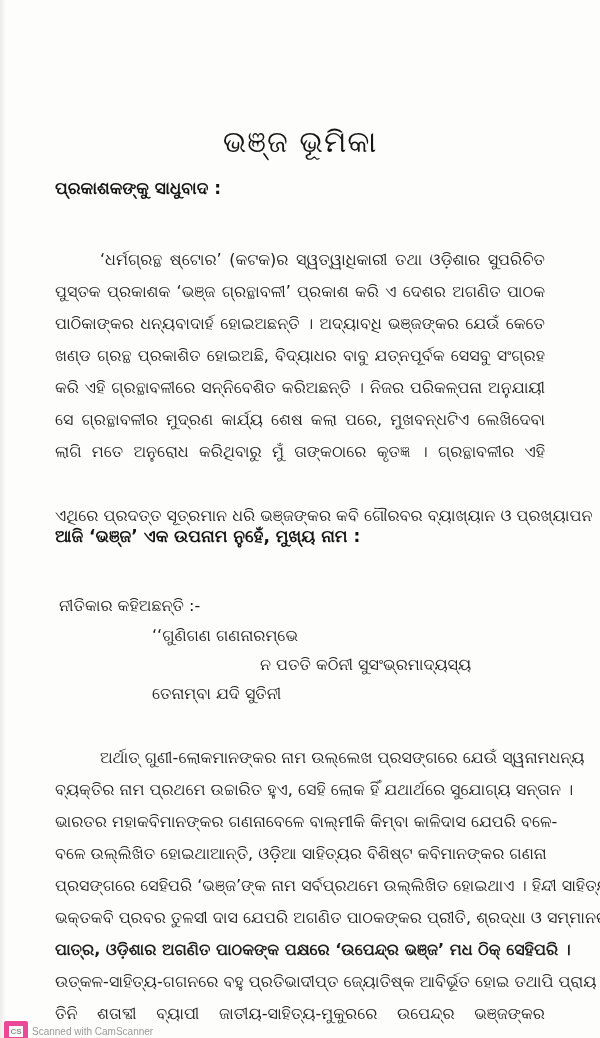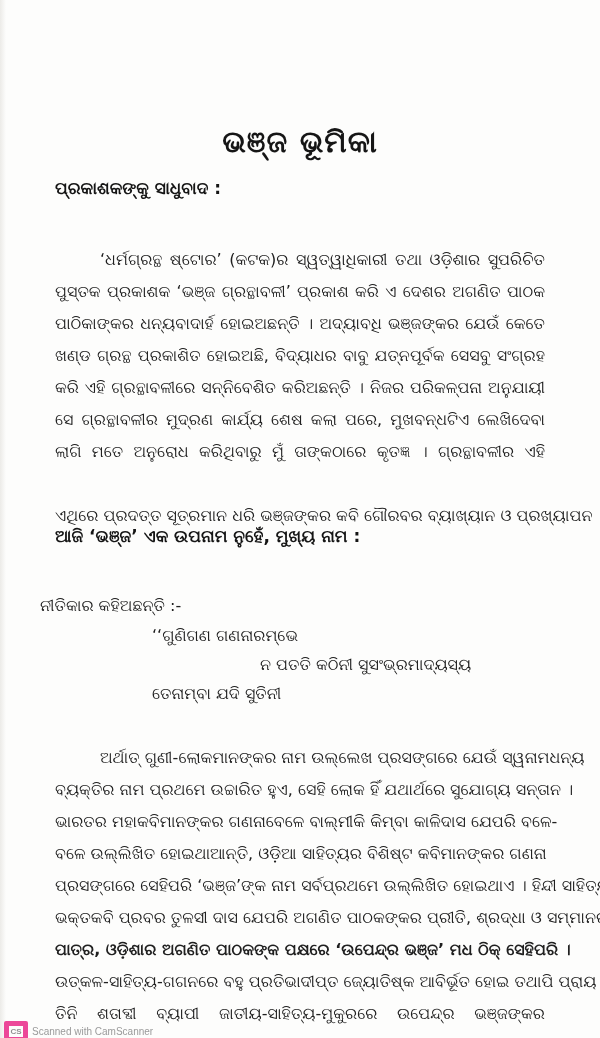--- a/index.html
+++ b/index.html
@@ -19,21 +19,21 @@
       position: absolute;
       left: 0; top: 0;
       width: 600px; height: 1038px;
     }
     .title {
       position: absolute;
       left: 0; width: 600px;
       top: 124px;
       text-align: center;
       font-size: 30px;
-      font-weight: bold;
+      font-weight: normal;
       letter-spacing: 1px;
       color: #161616;
     }
     .heading {
       position: absolute;
       left: 55px;
       font-size: 17px;
       font-weight: bold;
       white-space: nowrap;
       color: #151515;
@@ -100,21 +100,21 @@
   <div class="line indent" style="top:210px; text-align:justify; text-align-last:justify;">‘ଧର୍ମଗ୍ରନ୍ଥ ଷ୍ଟୋର’ (କଟକ)ର ସ୍ୱତ୍ୱାଧିକାରୀ ତଥା ଓଡ଼ିଶାର ସୁପରିଚିତ</div>
   <div class="line body-line" style="top:242px;">ପୁସ୍ତକ ପ୍ରକାଶକ ‘ଭଞ୍ଜ ଗ୍ରନ୍ଥାବଳୀ’ ପ୍ରକାଶ କରି ଏ ଦେଶର ଅଗଣିତ ପାଠକ</div>
   <div class="line body-line" style="top:274px;">ପାଠିକାଙ୍କର ଧନ୍ୟବାଦାର୍ହ ହୋଇଅଛନ୍ତି । ଅଦ୍ୟାବଧି ଭଞ୍ଜଙ୍କର ଯେଉଁ କେତେ</div>
   <div class="line body-line" style="top:306px;">ଖଣ୍ଡ ଗ୍ରନ୍ଥ ପ୍ରକାଶିତ ହୋଇଅଛି, ବିଦ୍ୟାଧର ବାବୁ ଯତ୍ନପୂର୍ବକ ସେସବୁ ସଂଗ୍ରହ</div>
   <div class="line body-line" style="top:338px;">କରି ଏହି ଗ୍ରନ୍ଥାବଳୀରେ ସନ୍ନିବେଶିତ କରିଅଛନ୍ତି । ନିଜର ପରିକଳ୍ପନା ଅନୁଯାୟୀ</div>
   <div class="line body-line" style="top:370px;">ସେ ଗ୍ରନ୍ଥାବଳୀର ମୁଦ୍ରଣ କାର୍ଯ୍ୟ ଶେଷ କଲା ପରେ, ମୁଖବନ୍ଧଟିଏ ଲେଖିଦେବା</div>
   <div class="line body-line" style="top:402px;">ଲାଗି ମତେ ଅନୁରୋଧ କରିଥିବାରୁ ମୁଁ ତାଙ୍କଠାରେ କୃତଜ୍ଞ । ଗ୍ରନ୍ଥାବଳୀର ଏହି</div>
   <div class="line body-line" style="top:466px;">ଏଥିରେ ପ୍ରଦତ୍ତ ସୂତ୍ରମାନ ଧରି ଭଞ୍ଜଙ୍କର କବି ଗୌରବର ବ୍ୟାଖ୍ୟାନ ଓ ପ୍ରଖ୍ୟାପନ</div>
 
   <div class="heading" style="top:526px;">ଆଜି ‘ଭଞ୍ଜ’ ଏକ ଉପନାମ ନୁହେଁ, ମୁଖ୍ୟ ନାମ :</div>
-  <div class="line" style="top:556px; left:40px;">ନୀତିକାର କହିଅଛନ୍ତି :-</div>
+  <div class="line" style="top:556px; left:59px;">ନୀତିକାର କହିଅଛନ୍ତି :-</div>
 
   <div class="line verse1" style="top:586px;">‘‘ଗୁଣିଗଣ ଗଣନାରମ୍ଭେ</div>
   <div class="line verse2" style="top:615px;">ନ ପତତି କଠିନୀ ସୁସଂଭ୍ରମାଦ୍ୟସ୍ୟ</div>
   <div class="line verse1" style="top:644px;">ତେନାମ୍ବା ଯଦି ସୁତିନୀ</div>
 
   <div class="line indent" style="top:708px; text-align:justify; text-align-last:justify;">ଅର୍ଥାତ୍ ଗୁଣୀ-ଲୋକମାନଙ୍କର ନାମ ଉଲ୍ଲେଖ ପ୍ରସଙ୍ଗରେ ଯେଉଁ ସ୍ୱନାମଧନ୍ୟ</div>
   <div class="line body-line" style="top:740px;">ବ୍ୟକ୍ତିର ନାମ ପ୍ରଥମେ ଉଚ୍ଚାରିତ ହୁଏ, ସେହି ଲୋକ ହିଁ ଯଥାର୍ଥରେ ସୁଯୋଗ୍ୟ ସନ୍ତାନ ।</div>
   <div class="line body-line" style="top:772px;">ଭାରତର ମହାକବିମାନଙ୍କର  ଗଣନାବେଳେ ବାଲ୍ମୀକି କିମ୍ବା କାଳିଦାସ ଯେପରି ବଳେ-</div>
   <div class="line body-line" style="top:804px;">ବଳେ  ଉଲ୍ଲିଖିତ  ହୋଇଥାଆନ୍ତି, ଓଡ଼ିଆ   ସାହିତ୍ୟର  ବିଶିଷ୍ଟ କବିମାନଙ୍କର ଗଣନା</div>
   <div class="line body-line" style="top:836px;">ପ୍ରସଙ୍ଗରେ ସେହିପରି ‘ଭଞ୍ଜ’ଙ୍କ ନାମ ସର୍ବପ୍ରଥମେ ଉଲ୍ଲିଖିତ ହୋଇଥାଏ । ହିନ୍ଦୀ ସାହିତ୍ୟରେ</div>

